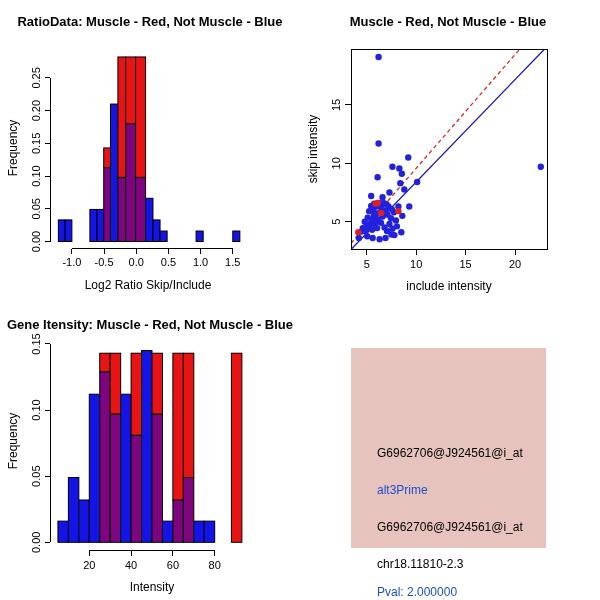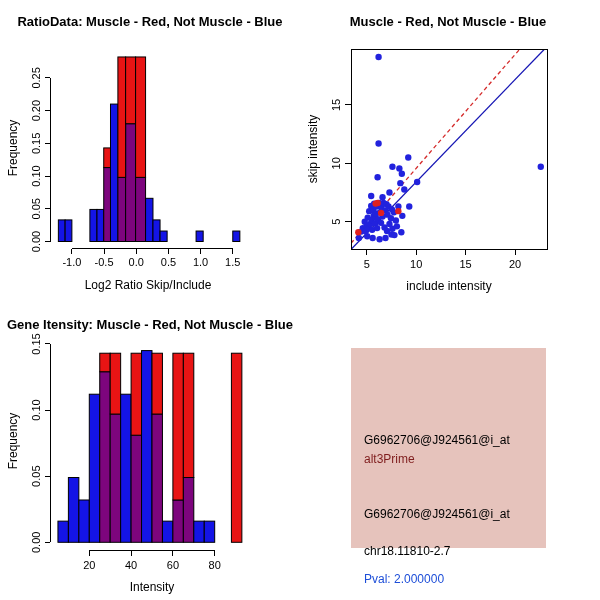--- a/index.html
+++ b/index.html
@@ -12,21 +12,21 @@
   svg{display:block;}
   svg text{fill:#000000;font-family:"Liberation Sans", sans-serif;}
   .title{font-size:13px;font-weight:bold;text-anchor:middle;}
   .axlab{font-size:12px;text-anchor:middle;}
   .tick-label{font-size:11px;text-anchor:middle;}
   
   .info-box{
     position:absolute;left:51px;top:48px;width:195px;height:200px;
   }
   .info-line{
-    position:absolute;left:13px;margin:0;font-size:12px;color:#000;white-space:nowrap;
+    position:absolute;left:13px;margin:13px;font-size:12px;color:#000;white-space:nowrap;
   }
 </style>
 </head>
 <body>
 
 <div class="screen">
 
   <div class="panel">
     <svg width="300" height="300">
       <g class="chart-root">
@@ -240,20 +240,20 @@
         </g>
       <text class="title" x="150" y="29">Gene Itensity: Muscle - Red, Not Muscle - Blue</text>
       <text class="axlab" x="152" y="291">Intensity</text>
       <text class="axlab" x="17" y="141" transform="rotate(-90 17 141)">Frequency</text>
     </svg>
   </div>
 
   <div class="panel">
     <div class="info-box" id="info-box" style="background: rgb(230, 195, 188);">
       <p class="info-line" style="top: 85px; color: rgb(0, 0, 0);">G6962706@J924561@i_at</p>
-      <p class="info-line" style="top: 104px; color: #7f1d1d;">alt3Prime</p>
+      <p class="info-line" style="top: 122px; color: #1d4ed8;">alt3Prime</p>
       <p class="info-line" style="top: 159px; color: rgb(0, 0, 0);">G6962706@J924561@i_at</p>
-      <p class="info-line" style="top: 196px; color: rgb(0, 0, 0);">chr18.11810-2.7</p>
+      <p class="info-line" style="top: 196px; color: rgb(0, 0, 0);">chr18.11810-2.3</p>
       <p class="info-line" style="top: 224px; color: #1d4ed8;">Pval: 2.000000</p>
     </div>
   </div>
 
 </div>
 
 </body></html>

